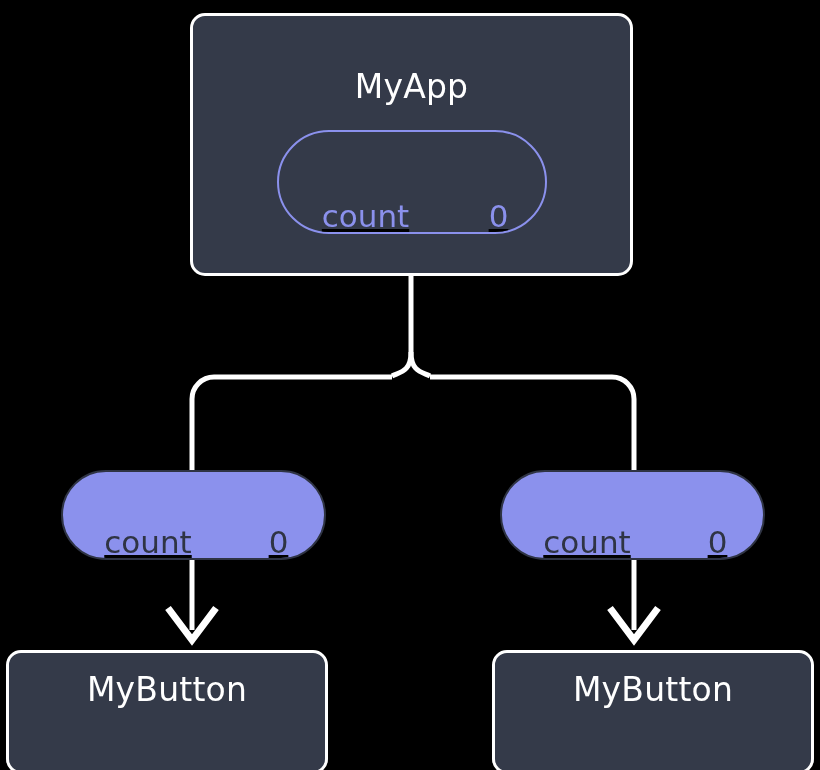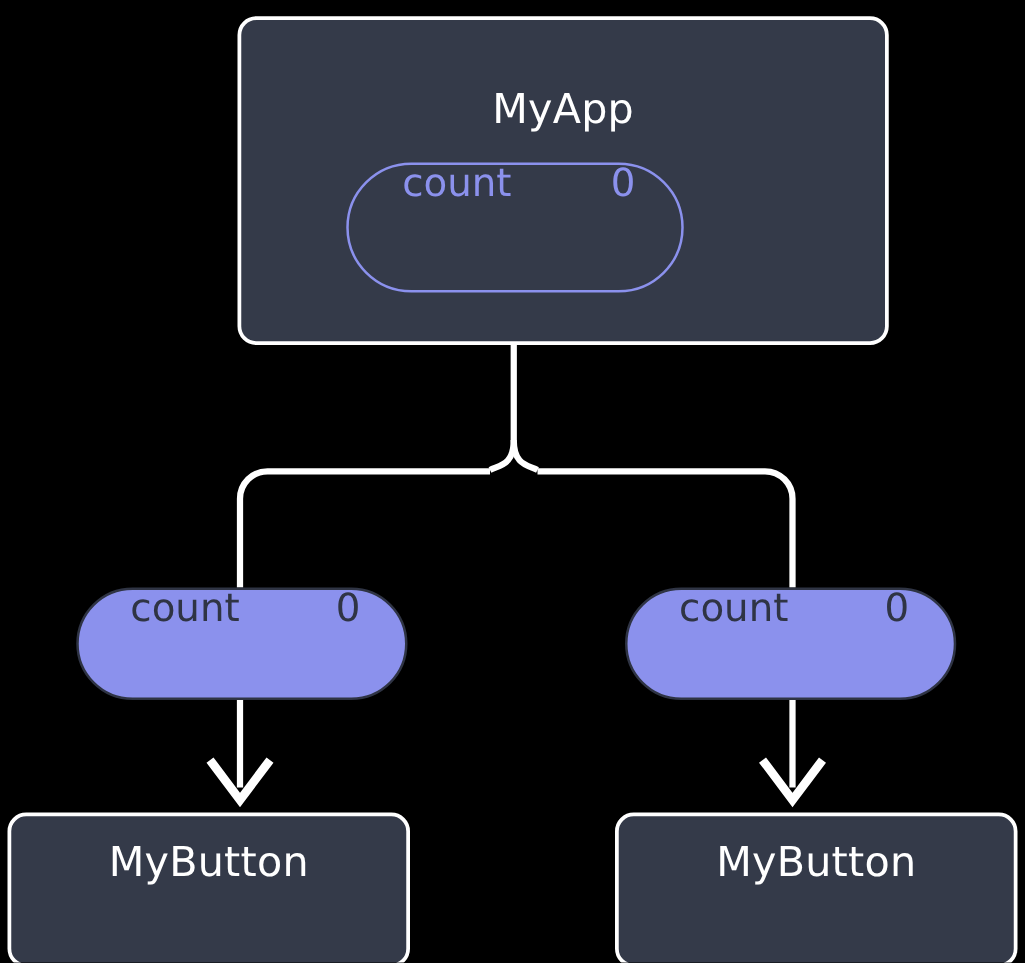--- a/index.html
+++ b/index.html
@@ -20,35 +20,36 @@
   }
   .card-title{
     color:#ffffff;
     font-size:33px;
     font-weight:400;
     letter-spacing:.2px;
     line-height:1;
     white-space:nowrap;
   }
 
-  #app-card{ left:190px; top:13px; width:521px; height:263px; }
+  #app-card{ left:190px; top:13px; width:443px; height:263px; }
   #app-card .card-title{ margin-top:54px; }
 
   #btn-card-left{ left:6px; top:650px; width:322px; height:124px; border-radius:15px; }
   #btn-card-right{ left:492px; top:650px; width:322px; height:124px; border-radius:15px; }
   #btn-card-left .card-title, #btn-card-right .card-title{ margin-top:20px; }
 
   
   .pill{
     position:absolute;
     box-sizing:border-box;
     display:flex;
-    align-items:flex-start;
+    align-items:flex-end;
     border-radius:999px;
     overflow:hidden;
+    text-decoration:underline;
   }
   .pill .cell{
     display:flex;
     align-items:center;
     justify-content:center;
     font-size:31px;
     line-height:1;
     white-space:nowrap;
   }
   .pill .cell.key{ flex:0 0 auto; }

